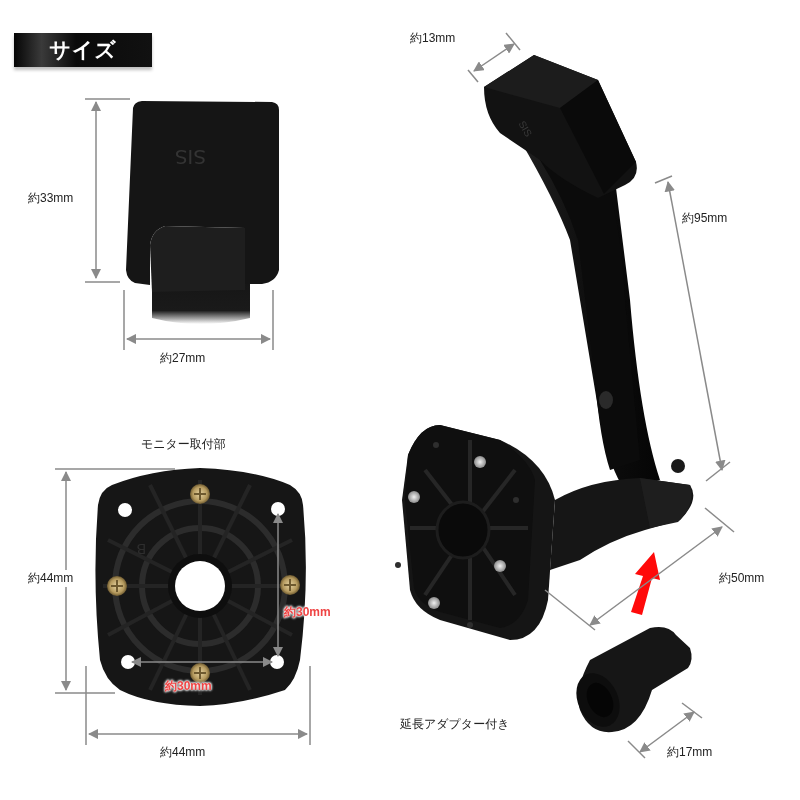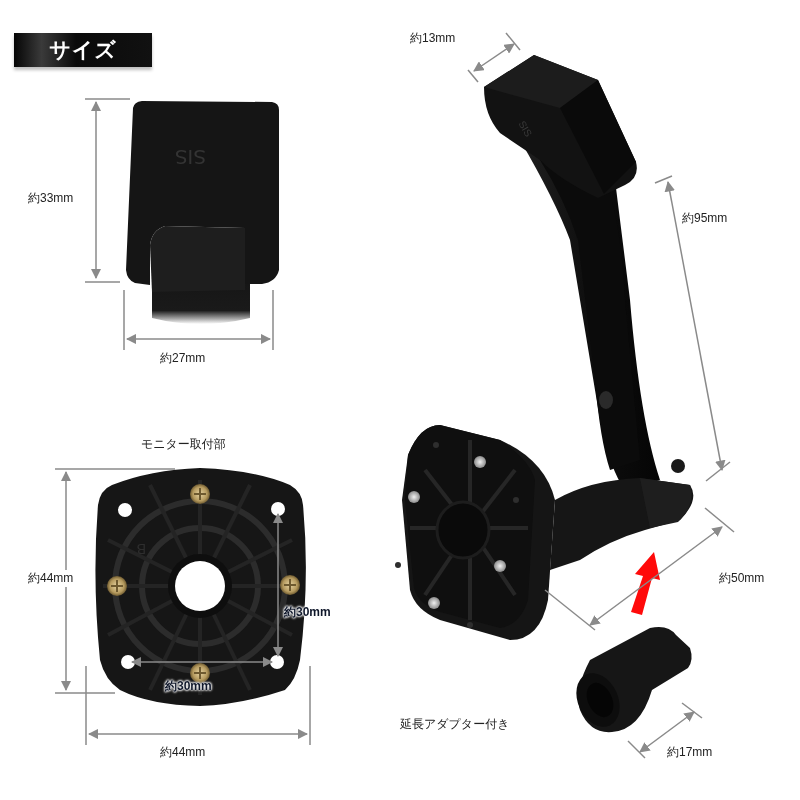--- a/index.html
+++ b/index.html
@@ -6,21 +6,21 @@
   body { width:800px; height:800px; position:relative; overflow:hidden;
          font-family:"Liberation Sans","DejaVu Sans",sans-serif; color:#1a1a1a; }
   .badge { position:absolute; left:14px; top:33px; width:138px; height:34px;
            background:linear-gradient(90deg,#050505 0%,#3a3a3a 20%,#0a0a0a 45%,#111 100%);
            box-shadow:0 3px 3px rgba(0,0,0,0.25);
            display:flex; align-items:center; justify-content:center; }
   .badge span { color:#fff; font-weight:bold; font-size:21px; letter-spacing:1px;
                 font-family:"DejaVu Sans",sans-serif; }
   .lbl { position:absolute; font-size:12px; white-space:nowrap; color:#222;
          font-family:Liberation Sans, sans-serif; }
-  .lbl.halo { color:#0f172a; text-shadow:0 0 2px #fff,0 0 2px #fff,0 0 3px #fff,0 0 3px #fff; font-weight:bold; }
+  .lbl.halo { color:#ef4444; text-shadow:0 0 2px #fff,0 0 2px #fff,0 0 3px #fff,0 0 3px #fff; font-weight:bold; }
   svg.layer { position:absolute; left:0; top:0; }
 </style>
 </head>
 <body>
 
 <div class="badge">
   <span>サイズ</span>
 </div>
 
 <svg class="layer" width="800" height="800" viewBox="0 0 800 800">

